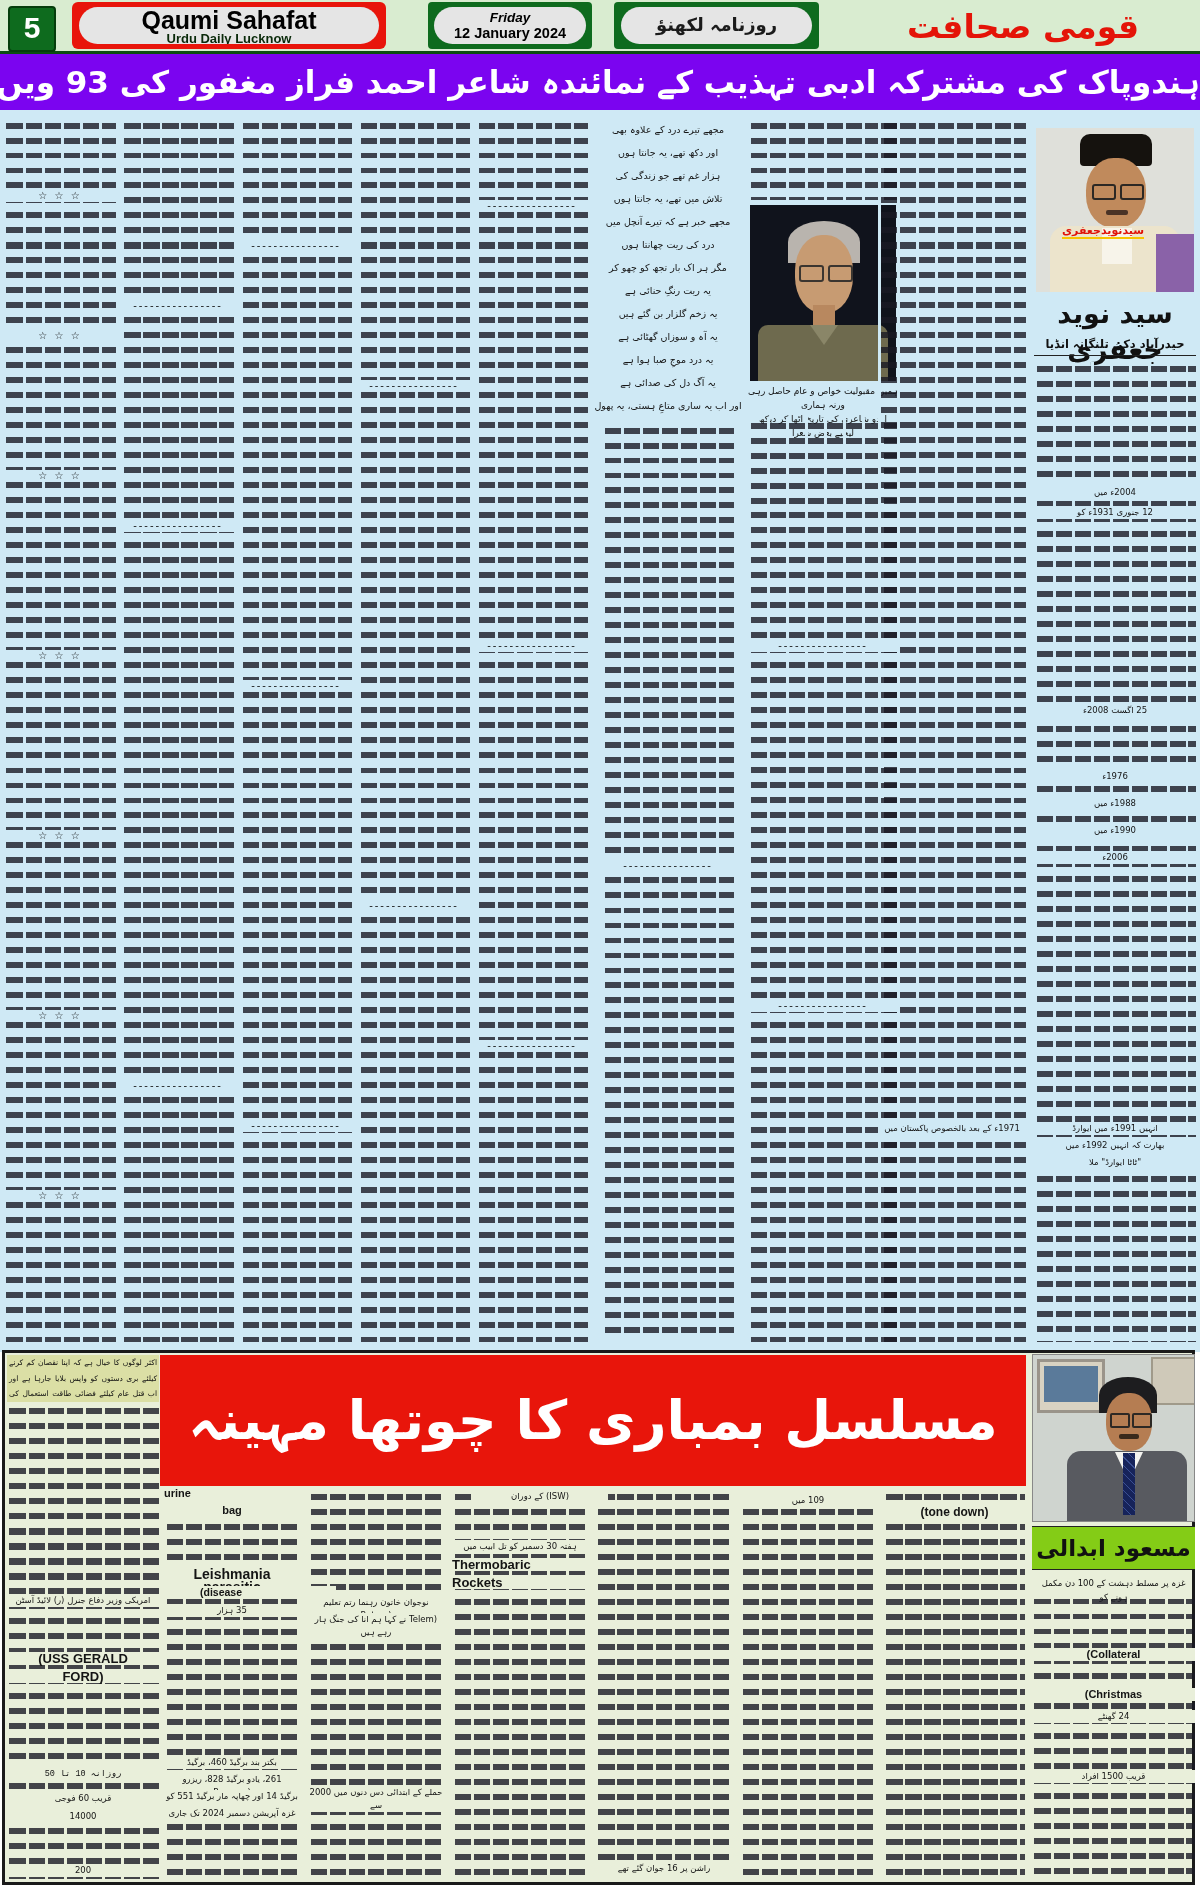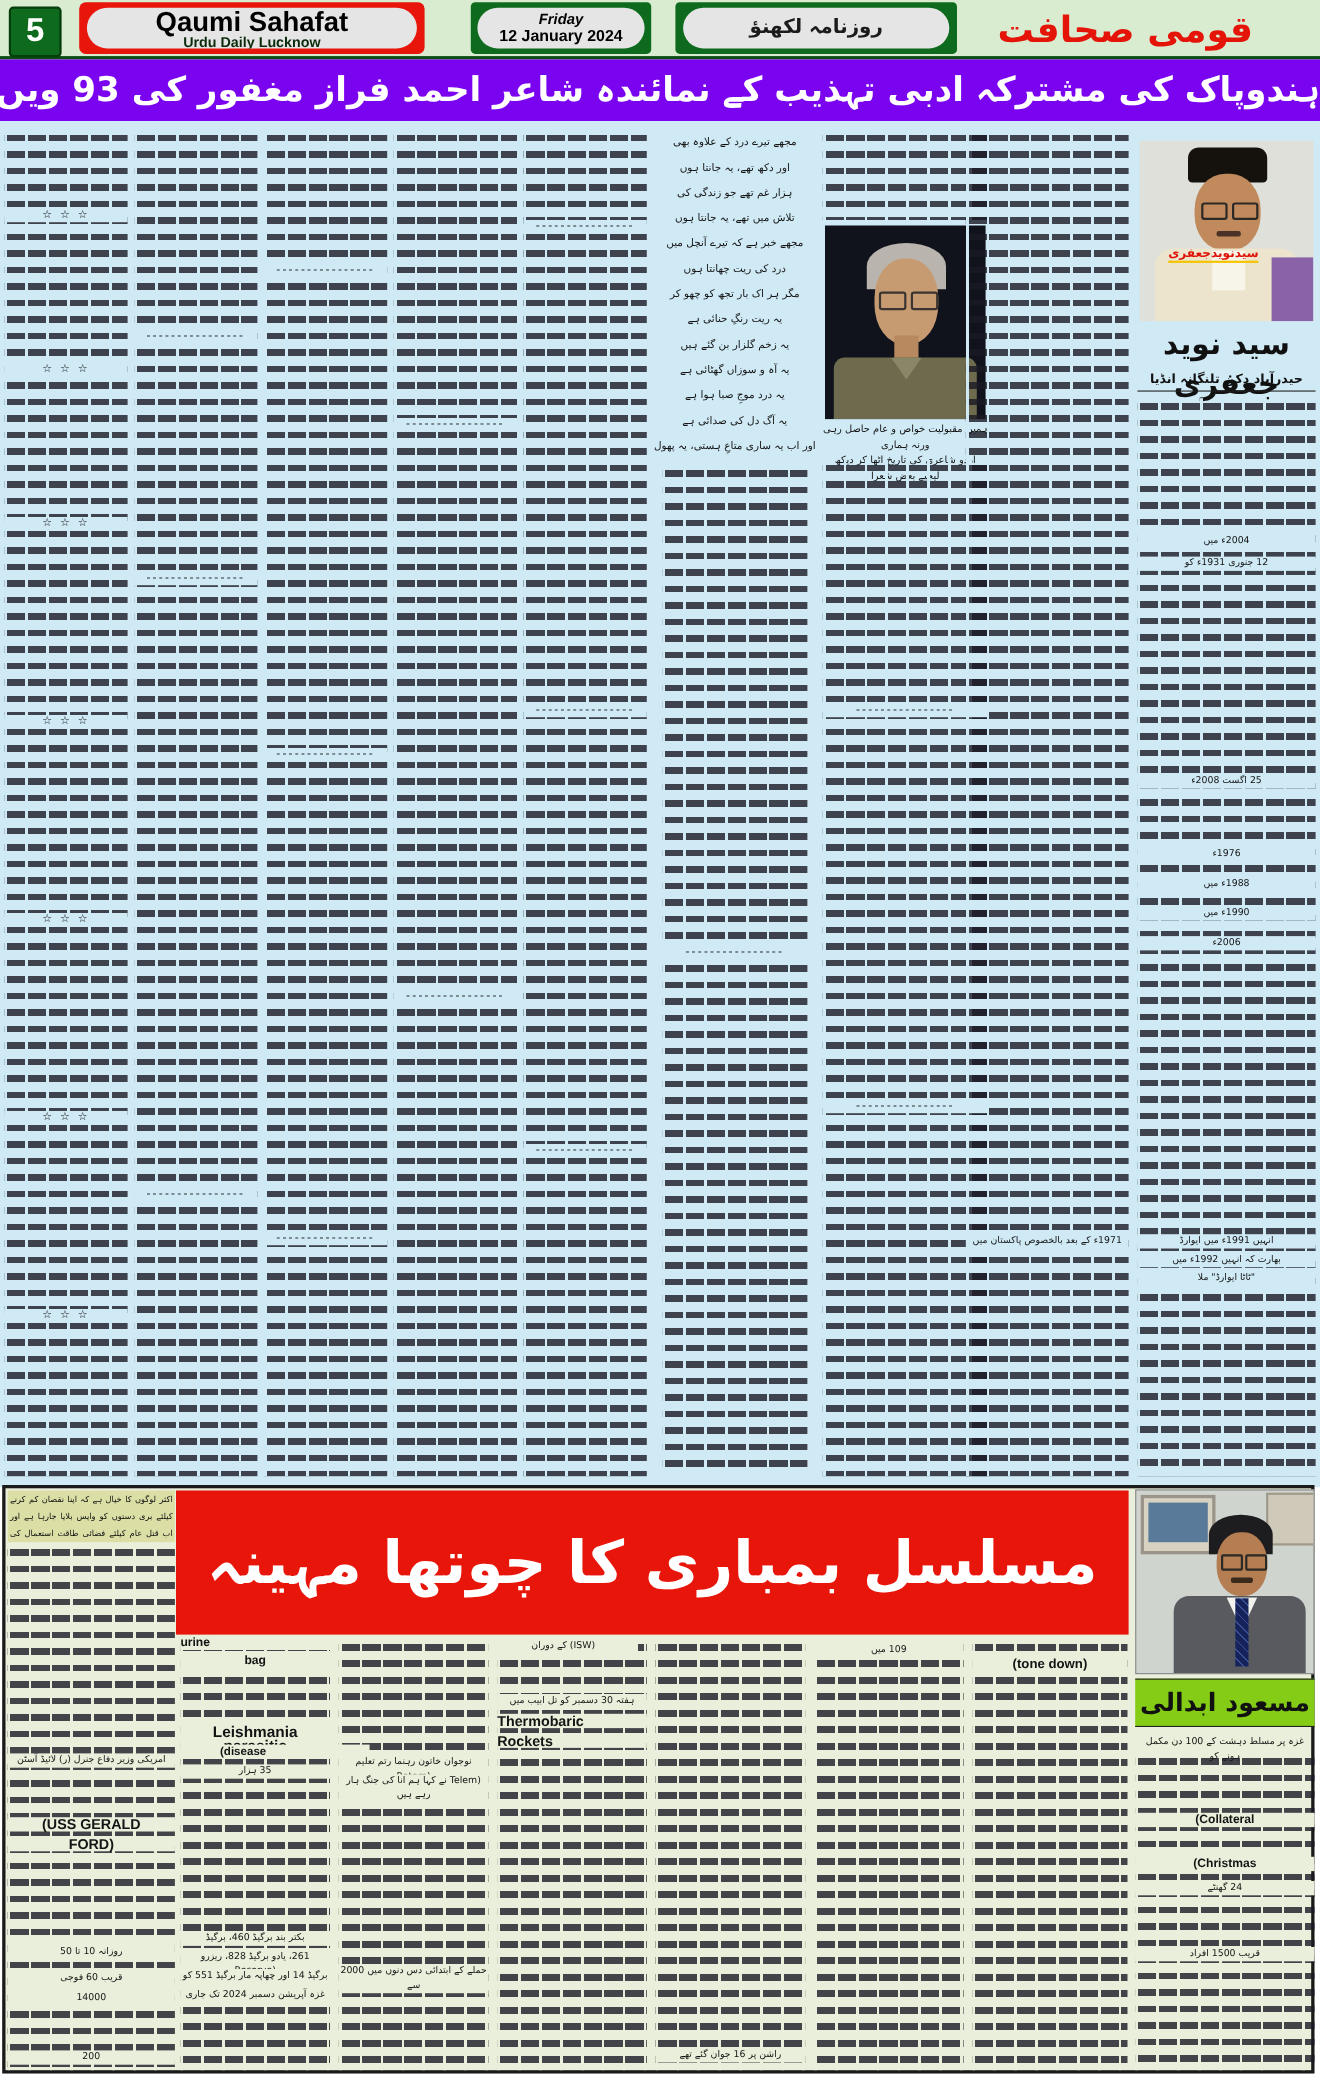--- a/index.html
+++ b/index.html
@@ -45,21 +45,21 @@
         <div class="lat" style="font-size:25px;font-weight:bold;color:#000;line-height:24px;margin-top:1px;">Qaumi Sahafat</div>
         <div class="lat" style="font-size:13px;font-weight:bold;color:#0a2a0a;line-height:13px;">Urdu Daily Lucknow</div>
       </div>
     </div>
     <div class="g greenbox" style="left:428px;top:2px;width:164px;height:47px;">
       <div class="pill" style="left:6px;top:5px;right:6px;bottom:5px;">
         <div class="lat" style="font-size:13.5px;font-weight:bold;color:#000;line-height:17px;margin-top:2px;font-style:italic;">Friday</div>
         <div class="lat" style="font-size:14.5px;font-weight:bold;color:#000;line-height:15px;">12 January 2024</div>
       </div>
     </div>
-    <div class="g greenbox" style="left:614px;top:2px;width:256px;height:47px;">
+    <div class="g greenbox" style="left:614px;top:2px;width:205px;height:47px;">
       <div class="pill" style="left:7px;top:5px;right:7px;bottom:5px;">
         <div style="font-size:18px;font-weight:bold;color:#1b1b1b;line-height:36px;direction:rtl;">روزنامہ لکھنؤ</div>
       </div>
     </div>
     <div class="g" style="left:855px;top:5px;width:336px;height:44px;text-align:center;font-size:33px;font-weight:bold;color:#e41408;direction:rtl;line-height:44px;">قومی صحافت</div>
   </div>
 
   <div class="g band">
     <span>ہندوپاک کی مشترکہ ادبی تہذیب کے نمائندہ شاعر احمد فراز مغفور کی 93 ویں ولادت پر خصوصی پیشکش</span>
   </div>
@@ -186,40 +186,40 @@
     <div class="g" style="left:82px;top:97px;width:28px;height:30px;background:#f2f2ee;clip-path:polygon(50% 100%,0 0,100% 0);"></div>
     <div class="g" style="left:90px;top:98px;width:12px;height:62px;background:repeating-linear-gradient(45deg,#16235a 0 5px,#3a4f93 5px 6px);"></div>
   </div>
   <div class="g cap" style="left:1032px;top:1526px;width:163px;font-size:23px;font-weight:bold;line-height:42px;border-top:1.5px solid #222;border-bottom:1.5px solid #222;background:#84cc16;">مسعود ابدالی</div>
   <div class="g cap" style="left:1032px;top:1576px;width:163px;font-size:8.5px;line-height:14px;">غزہ پر مسلط دہشت کے 100 دن مکمل ہونے کو</div>
   <div class="g sim sim-b" style="left:1032px;top:1594px;width:163px;height:288px;"></div>
 
   <div class="fr frb" style="left:7px;top:1594px;width:152px;">امریکی وزیر دفاع جنرل (ر) لائیڈ آسٹن</div>
   <div class="fr frb en" style="left:7px;top:1652px;width:152px;font-size:13px;">(USS GERALD</div>
   <div class="fr frb en" style="left:7px;top:1670px;width:152px;font-size:13px;">FORD)</div>
-  <div class="fr frb" style="left:7px;top:1768px;width:152px;">روزانہ 10 تا 50</div>
+  <div class="fr frb" style="left:7px;top:1768px;width:152px;font-family:Liberation Mono, monospace;">روزانہ 10 تا 50</div>
   <div class="fr frb" style="left:7px;top:1792px;width:152px;">قریب 60 فوجی</div>
   <div class="fr frb" style="left:7px;top:1810px;width:152px;">14000</div>
   <div class="fr frb" style="left:7px;top:1864px;width:152px;">200</div>
 
   <div class="fr frb en" style="left:164px;top:1487px;width:136px;font-size:11px;text-align:left;">urine</div>
   <div class="fr frb en" style="left:164px;top:1504px;width:136px;font-size:11px;">bag</div>
   <div class="fr frb en" style="left:164px;top:1568px;width:136px;font-size:14px;">Leishmania parasitic</div>
   <div class="fr frb en" style="left:164px;top:1586px;width:136px;font-size:10.5px;text-align:left;padding-left:36px;">(disease</div>
   <div class="fr frb" style="left:164px;top:1604px;width:136px;">35 ہزار</div>
   <div class="fr frb" style="left:164px;top:1756px;width:136px;">بکتر بند برگیڈ 460، برگیڈ</div>
   <div class="fr frb" style="left:164px;top:1773px;width:136px;">261، یادو برگیڈ 828، ریزرو (Reserve</div>
   <div class="fr frb" style="left:164px;top:1790px;width:136px;">برگیڈ 14 اور چھاپہ مار برگیڈ 551 کو</div>
   <div class="fr frb" style="left:164px;top:1807px;width:136px;">غزہ آپریشن دسمبر 2024 تک جاری</div>
 
   <div class="fr frb" style="left:308px;top:1596px;width:136px;">نوجوان خاتون رہنما رتم تعلیم (Rotem</div>
   <div class="fr frb" style="left:308px;top:1613px;width:136px;">(Telem نے کہا ہم انا کی جنگ ہار رہے ہیں</div>
   <div class="fr frb" style="left:308px;top:1786px;width:136px;">حملے کے ابتدائی دس دنوں میں 2000 سے</div>
 
-  <div class="fr frb" style="left:444px;top:1490px;width:136px;">(ISW) کے دوران</div>
+  <div class="fr frb" style="left:472px;top:1490px;width:136px;">(ISW) کے دوران</div>
   <div class="fr frb" style="left:452px;top:1540px;width:136px;">ہفتہ 30 دسمبر کو تل ابیب میں</div>
   <div class="fr frb en" style="left:452px;top:1558px;width:136px;font-size:13px;text-align:left;">Thermobaric</div>
   <div class="fr frb en" style="left:452px;top:1576px;width:136px;font-size:13px;text-align:left;">Rockets</div>
 
   <div class="fr frb" style="left:596px;top:1862px;width:136px;">راشن پر 16 جوان گئے تھے</div>
   <div class="fr frb" style="left:740px;top:1494px;width:136px;">109 میں</div>
   <div class="fr frb en" style="left:884px;top:1506px;width:141px;font-size:12px;">(tone down)</div>
 
   <div class="fr frb en" style="left:1032px;top:1648px;width:163px;font-size:11px;">(Collateral</div>
   <div class="fr frb en" style="left:1032px;top:1688px;width:163px;font-size:11px;">(Christmas</div>

